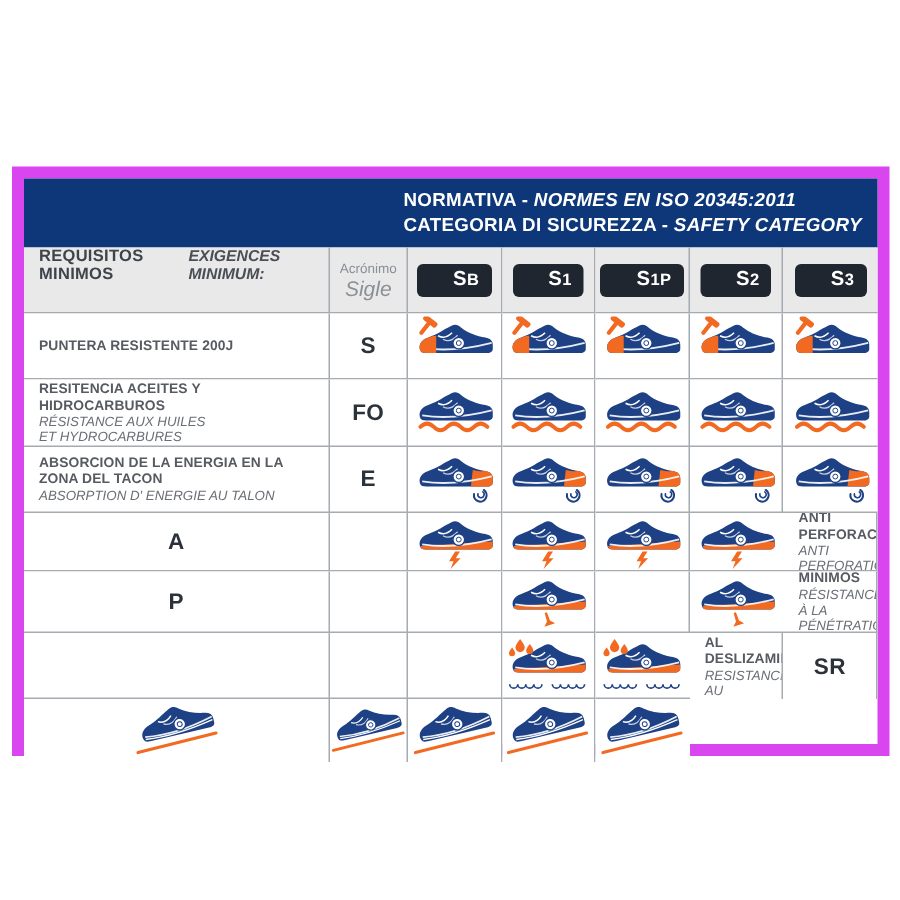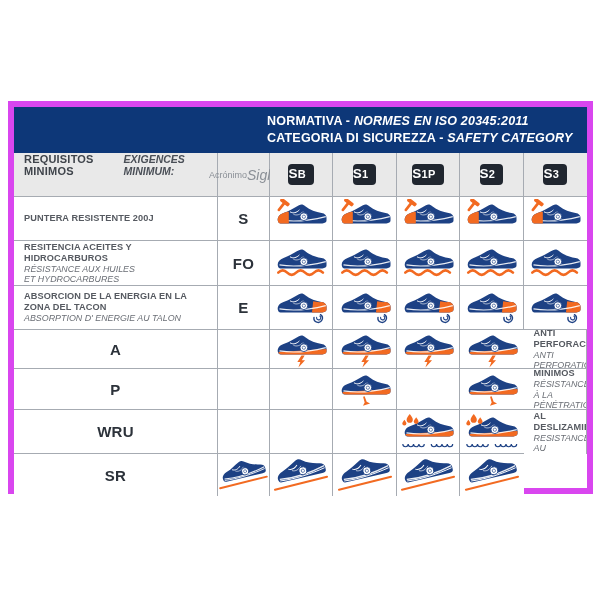--- a/index.html
+++ b/index.html
@@ -2,22 +2,22 @@
 <html><head>
 <meta charset="utf-8">
 <style>
   html,body{margin:0;padding:0;}
   body{
     width:600px;height:600px;background:#ffffff;position:relative;
     font-family:"Liberation Sans", sans-serif;
     -webkit-font-smoothing:antialiased;
   }
   .table-wrap{
-    position:absolute;left:8px;top:101px;width:585px;height:393px;
-    border:6px solid #d946ef;background:#fff;box-sizing:border-box;
+    position:absolute;left:8px;top:111px;width:585px;height:393px;
+    border:8px solid #d946ef;background:#fff;box-sizing:border-box;
   }
   
   .band{
     height:46px;background:#0d3778;color:#fff;
     box-sizing:border-box;padding:6px 4px 0 253px;
     font-size:12.5px;font-weight:bold;letter-spacing:.2px;line-height:17px;
     white-space:nowrap;
   }
   .band .it{font-style:italic;}
   
@@ -26,26 +26,26 @@
   }
   .hdr-row{height:44px;}
   .body-grid{grid-template-rows:44px 45px 44px 39px 41px 44px 42px;}
   .hcell{
     background:#e9e9e9;border-right:1px solid #a6abb2;border-bottom:1px solid #a6abb2;
     display:flex;align-items:center;justify-content:center;box-sizing:border-box;
   }
   .hcell.req-hd{flex-direction:row;align-items:flex-start;justify-content:center;padding-left:10px;}
   .req-title{font-size:11px;font-weight:bold;color:#3f444b;letter-spacing:.2px;}
   .req-sub{font-size:10.5px;font-weight:bold;font-style:italic;color:#4a4f57;}
-  .ac-hd{}
+  .ac-hd{flex-direction:column;}
   .ac-line1{font-size:9px;color:#8a8f96;}
   .ac-line2{font-size:14px;color:#8a8f96;font-style:italic;}
   .badge{
     background:#20262f;color:#fff;font-weight:bold;font-size:13.5px;
-    padding:2px 8px 3px 0;border-radius:4px;line-height:16px;letter-spacing:.3px;
+    padding:2px 8px 3px 24px;border-radius:4px;line-height:16px;letter-spacing:.3px;
   }
   .badge .sub{font-size:11px;}
   .cell{
     background:#fff;border-right:1px solid #a6abb2;border-bottom:1px solid #a6abb2;
     box-sizing:border-box;display:flex;align-items:center;justify-content:center;
     overflow:hidden;
   }
   .col-last{border-right:none;}
   .row-last{border-bottom:none;}
   .req-cell{flex-direction:column;align-items:flex-start;justify-content:center;padding:2px 4px 2px 10px;}
@@ -407,21 +407,20 @@
           <g transform="translate(35.5,38.5) rotate(-18)">
             <path d="M-4.6 4.4 L4.6 4.4 L1.3 1 L1 -6.2 L-1 -6.2 L-1.3 1 Z" fill="#f26a21"></path>
           </g>
         </svg>
       </div>
       <div class="cell req-cell">
         <div class="req-es">IMPERMEABILIDAD DINAMICA DEL MINIMOS</div>
         <div class="req-fr">RÉSISTANCE À LA PÉNÉTRATION
 DE L'EAU DE LA TIGE</div>
       </div>
-      <div class="cell ac-cell">WRU</div>
       <div class="cell icon-cell"></div>
       <div class="cell icon-cell"></div>
       <div class="cell icon-cell"></div>
       <div class="cell icon-cell">
         <svg viewBox="0 0 70 48" width="58" height="39">
           <path d="M7 28.2 C5 23.5 7.6 19.3 13.5 17.2 C21.5 14.4 26.5 10.5 32.5 7.6 C35.8 6.1 37.8 6.9 40.3 9 C45.8 13.5 53.5 16.1 60.3 17.3 C64.3 18 66.4 20 66.4 23.2 L66.4 26.6 C66.4 28.9 64.3 30 61.3 30 L11.8 30 C8.8 30 7.7 29.5 7 28.2 Z" fill="#1d4184"></path>
           <path d="M7.2 27 L66.4 23.4 L66.4 26.6 C66.4 28.9 64.3 30 61.3 30 L11.8 30 C8.8 30 7.7 29.5 7.2 27 Z" fill="#f26a21"></path>
           <path d="M8.5 25.8 C27 28.6 47 26.4 65.5 21.6" stroke="#fff" stroke-width="1.5" fill="none" opacity=".9"></path>
           <path d="M21.5 15.8 C25.5 18 29.5 17 33 13.4" stroke="#fff" stroke-width="1.2" fill="none"></path>
           <path d="M25.5 18.6 C29.5 20.8 34 19.4 37.5 15.4" stroke="#fff" stroke-width="1" fill="none" opacity=".75"></path>

